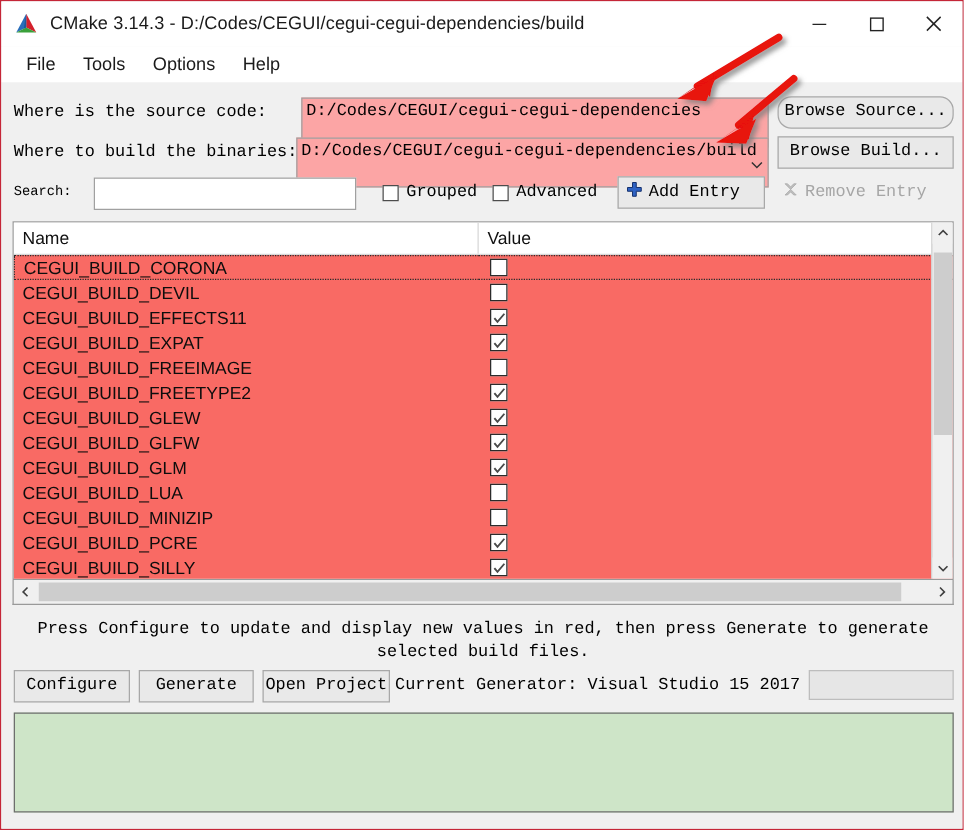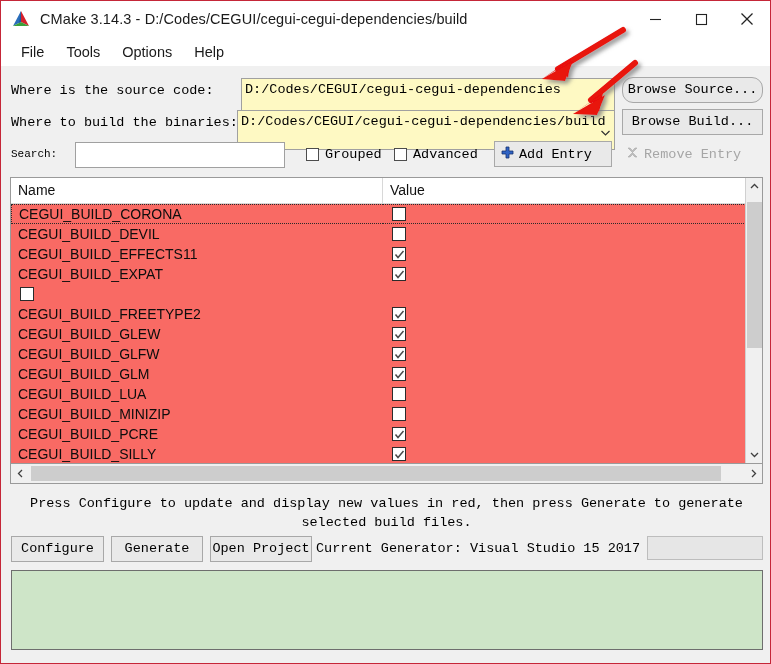--- a/index.html
+++ b/index.html
@@ -96,21 +96,21 @@
 
   .field-label {
     font-size: 13.5px;
     color: #000;
     white-space: nowrap;
     padding-left: 10px;
   }
 
   .txtinput {
     box-sizing: border-box;
-    background: #fef9c3;
+    background: #fca5a5;
     border: 1px solid #a0a0a0;
     font-size: 13.5px;
     color: #000;
     height: 40px;
     line-height: 22px;
     padding: 0 3px;
     white-space: nowrap;
     overflow: hidden;
     position: absolute;
   }
@@ -501,20 +501,21 @@
             <div class="cell-name">CEGUI_BUILD_EXPAT</div>
             <div class="cell-value">
               <span class="vcbx">
                 <svg width="11" height="11" viewBox="0 0 11 11">
                   <polyline points="1.5,5.5 4,8.5 9.5,2" fill="none" stroke="#4a4a4a" stroke-width="1.5"></polyline>
                 </svg>
               </span>
             </div>
           </div>
           <div class="trow">
+            <div class="cell-name">CEGUI_BUILD_FREEIMAGE</div>
             <div class="cell-value">
               <span class="vcbx"></span>
             </div>
           </div>
           <div class="trow">
             <div class="cell-name">CEGUI_BUILD_FREETYPE2</div>
             <div class="cell-value">
               <span class="vcbx">
                 <svg width="11" height="11" viewBox="0 0 11 11">
                   <polyline points="1.5,5.5 4,8.5 9.5,2" fill="none" stroke="#4a4a4a" stroke-width="1.5"></polyline>

